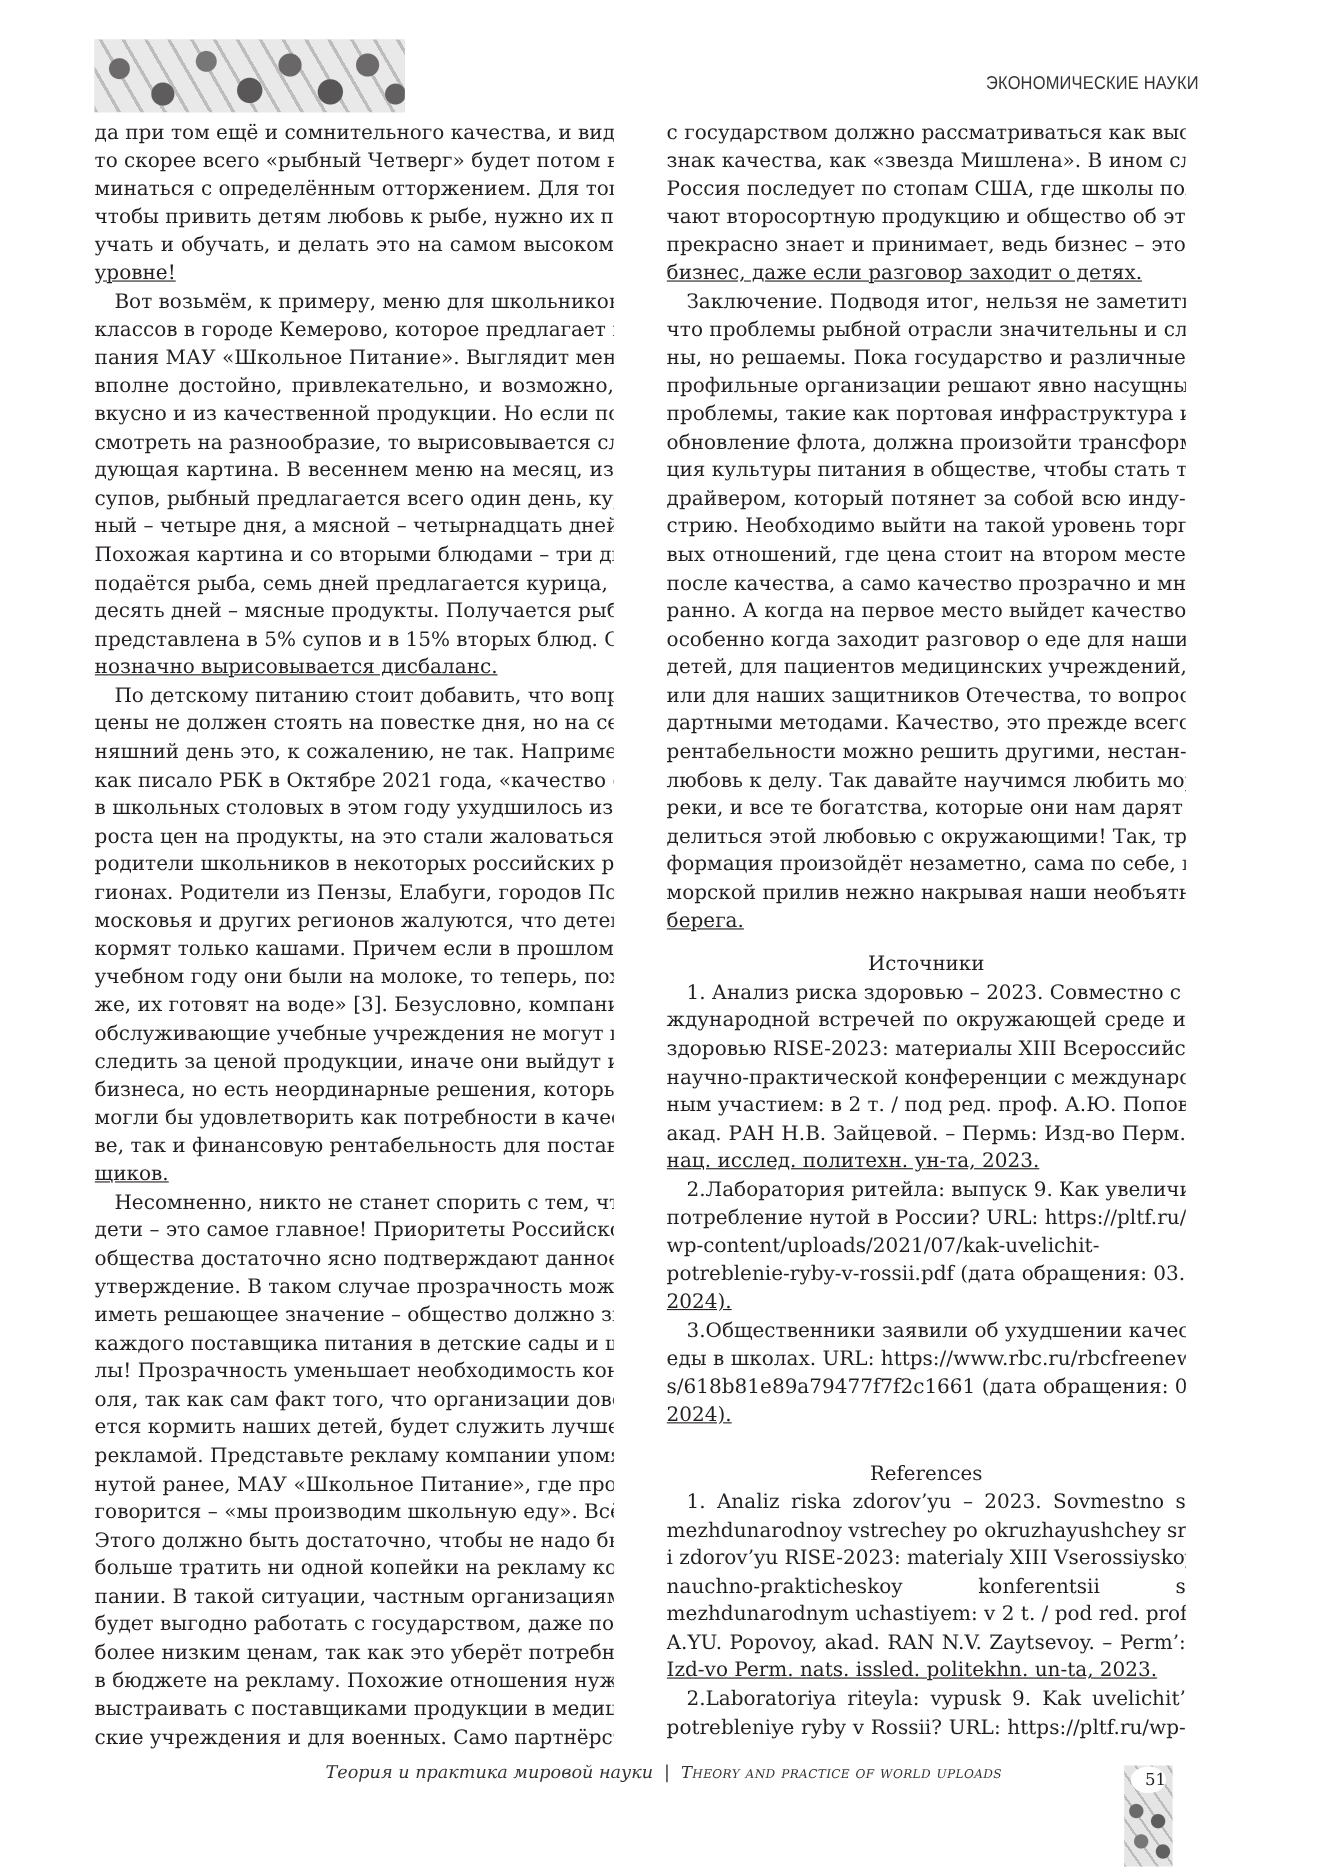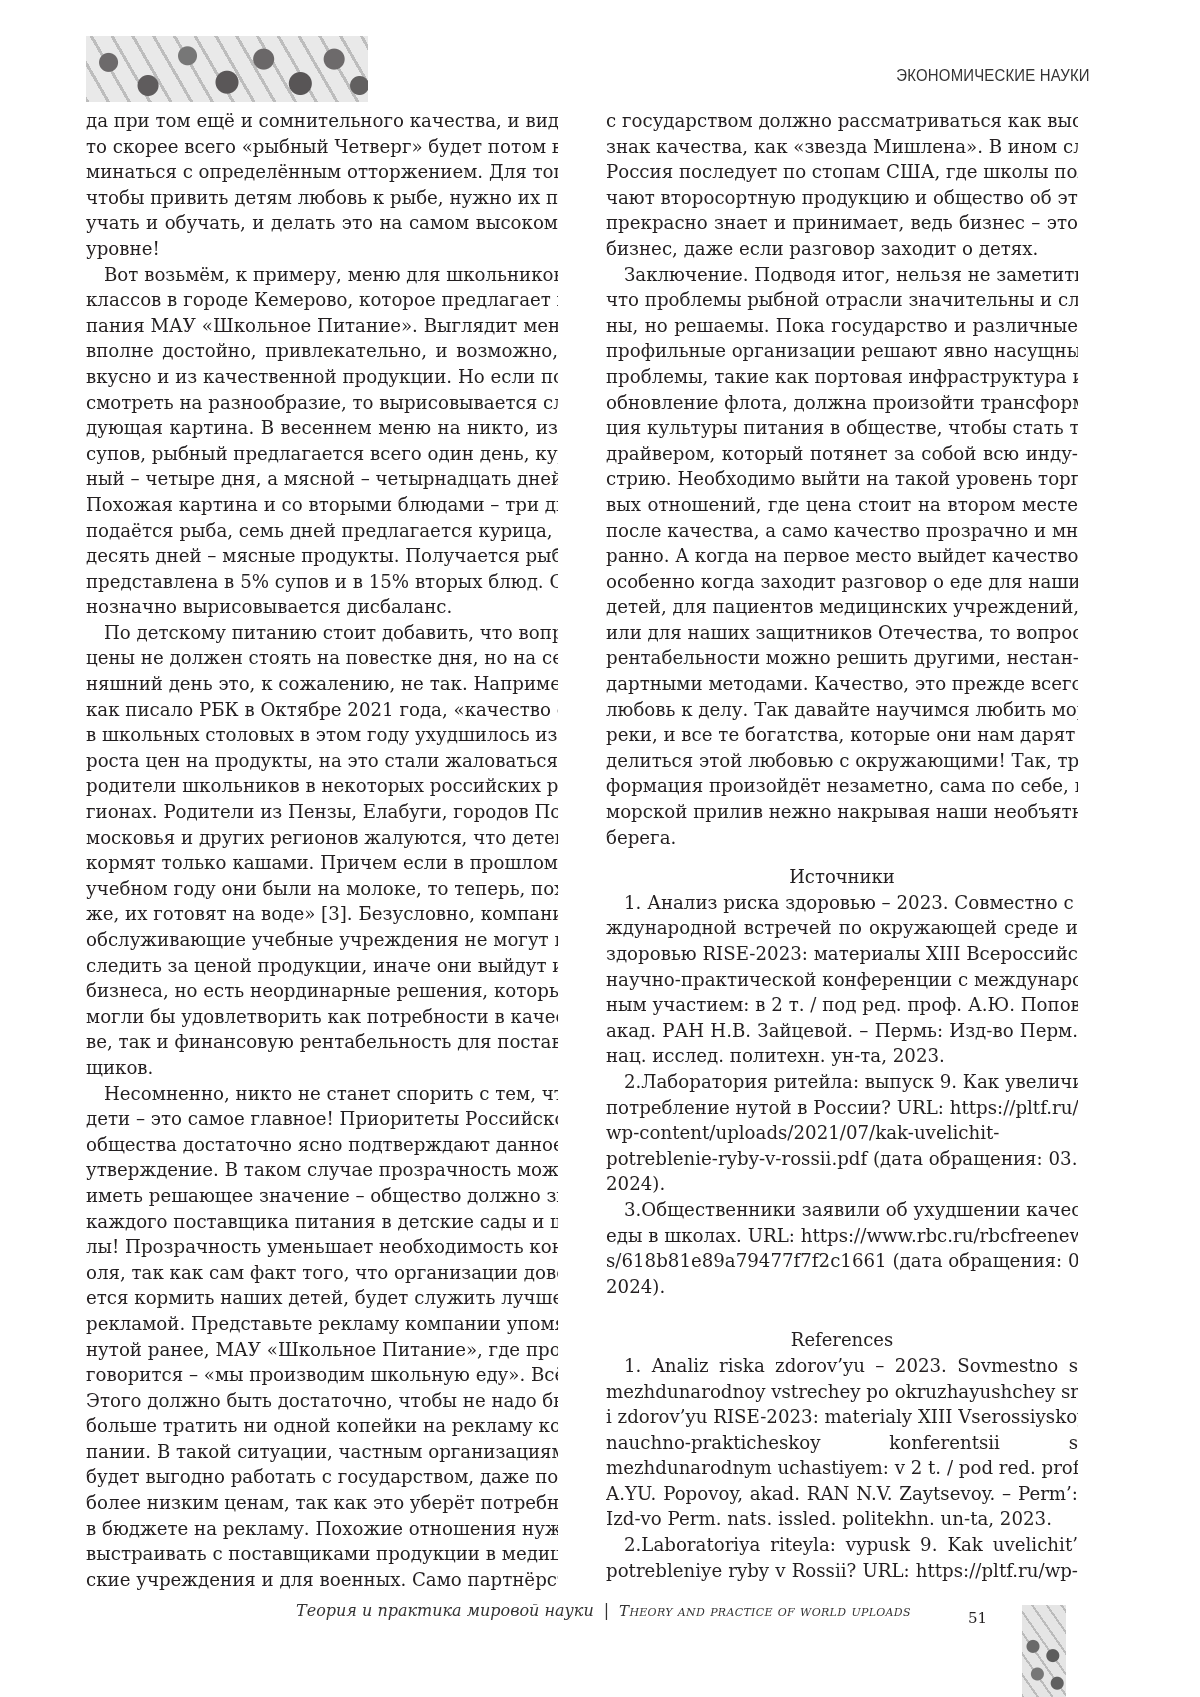--- a/index.html
+++ b/index.html
@@ -16,58 +16,58 @@
       radial-gradient(circle at 88% 35%, #6d6a6b 0 10px, transparent 11px),
       radial-gradient(circle at 97% 75%, #626060 0 9px, transparent 10px),
       repeating-linear-gradient(60deg, #bdbdbd 0 3px, #e9e9e9 3px 18px),
       #d8d8d8; }
   .section-title { position: absolute; right: 110px; top: 66px; font-family: "Liberation Sans", sans-serif;
     font-size: 17px; letter-spacing: 0.2px; color: #333; transform: scaleX(0.88); transform-origin: right; }
   .col { position: absolute; top: 108px; width: 472px; font-size: 18.2px; line-height: 25.6px; }
   .col.left { left: 86px; }
   .col.right { left: 606px; }
   .line { white-space: nowrap; text-align: justify; text-align-last: justify; display: block; height: 25.6px; overflow: hidden; }
-  .line.last { text-align-last: left; }
+  .line.last { text-align-last: left; text-decoration: underline; }
   .line.indent { padding-left: 18px; }
   .heading { text-align: center; font-weight: normal; font-size: 18px; height: 25.6px; line-height: 25.6px; display: block; }
   .gap { height: 14px; }
   .gap-lg { height: 28px; }
   .footer { position: absolute; top: 1601px; left: 296px; font-size: 16px; font-style: italic; color: #333; white-space: nowrap; }
   .footer .sep { font-style: normal; margin: 0 10px; }
   .footer .en { font-style: italic; font-variant: small-caps; font-size: 15px; letter-spacing: 0.3px; }
   .page-tile { position: absolute; left: 1022px; top: 1605px; width: 44px; height: 92px;
     background:
       radial-gradient(circle at 25% 45%, #6a6a6a 0 6px, transparent 7px),
       radial-gradient(circle at 70% 55%, #5d5d5d 0 6px, transparent 7px),
       radial-gradient(circle at 35% 75%, #777 0 6px, transparent 7px),
       radial-gradient(circle at 80% 85%, #606060 0 6px, transparent 7px),
       repeating-linear-gradient(55deg, #bbb 0 2px, #e5e5e5 2px 12px); }
-  .page-num { position: absolute; left: 968px; top: 1606px; width: 32px; height: 24px; border-radius: 50%;
-    background: #fff; text-align: left; line-height: 24px; font-size: 15px; font-family: "DejaVu Serif", serif; }
+  .page-num { position: absolute; left: 1028px; top: 1606px; width: 32px; height: 24px; border-radius: 50%;
+    background: #fff; text-align: right; line-height: 24px; font-size: 15px; font-family: "DejaVu Serif", serif; }
 </style>
 </head>
 <body>
 
 <div class="header-img"></div>
 <div class="section-title">ЭКОНОМИЧЕСКИЕ НАУКИ</div>
 
 <div class="col left" id="leftcol">
     <span class="line">да при том ещё и сомнительного качества, и вида,</span>
     <span class="line">то скорее всего «рыбный Четверг» будет потом вспо-</span>
     <span class="line">минаться с определённым отторжением. Для того,</span>
     <span class="line">чтобы привить детям любовь к рыбе, нужно их при-</span>
     <span class="line">учать и обучать, и делать это на самом высоком</span>
     <span class="line last">уровне!</span>
     <span class="line indent">Вот возьмём, к примеру, меню для школьников 1-4</span>
     <span class="line">классов в городе Кемерово, которое предлагает ком-</span>
     <span class="line">пания МАУ «Школьное Питание». Выглядит меню</span>
     <span class="line">вполне достойно, привлекательно, и возможно,</span>
     <span class="line">вкусно и из качественной продукции. Но если по-</span>
     <span class="line">смотреть на разнообразие, то вырисовывается сле-</span>
-    <span class="line">дующая картина. В весеннем меню на никто, из</span>
+    <span class="line">дующая картина. В весеннем меню на месяц, из</span>
     <span class="line">супов, рыбный предлагается всего один день, кури-</span>
     <span class="line">ный – четыре дня, а мясной – четырнадцать дней.</span>
     <span class="line">Похожая картина и со вторыми блюдами – три дня</span>
     <span class="line">подаётся рыба, семь дней предлагается курица, и</span>
     <span class="line">десять дней – мясные продукты. Получается рыба</span>
     <span class="line">представлена в 5% супов и в 15% вторых блюд. Од-</span>
     <span class="line last">нозначно вырисовывается дисбаланс.</span>
     <span class="line indent">По детскому питанию стоит добавить, что вопрос</span>
     <span class="line">цены не должен стоять на повестке дня, но на сегод-</span>
     <span class="line">няшний день это, к сожалению, не так. Например,</span>
@@ -122,22 +122,22 @@
     <span class="line">обновление флота, должна произойти трансформа-</span>
     <span class="line">ция культуры питания в обществе, чтобы стать тем</span>
     <span class="line">драйвером, который потянет за собой всю инду-</span>
     <span class="line">стрию. Необходимо выйти на такой уровень торго-</span>
     <span class="line">вых отношений, где цена стоит на втором месте</span>
     <span class="line">после качества, а само качество прозрачно и многог-</span>
     <span class="line">ранно. А когда на первое место выйдет качество,</span>
     <span class="line">особенно когда заходит разговор о еде для наших</span>
     <span class="line">детей, для пациентов медицинских учреждений,</span>
     <span class="line">или для наших защитников Отечества, то вопросы</span>
+    <span class="line">дартными методами. Качество, это прежде всего</span>
     <span class="line">рентабельности можно решить другими, нестан-</span>
-    <span class="line">дартными методами. Качество, это прежде всего</span>
     <span class="line">любовь к делу. Так давайте научимся любить море,</span>
     <span class="line">реки, и все те богатства, которые они нам дарят и</span>
     <span class="line">делиться этой любовью с окружающими! Так, транс-</span>
     <span class="line">формация произойдёт незаметно, сама по себе, как</span>
     <span class="line">морской прилив нежно накрывая наши необъятные</span>
     <span class="line last">берега.</span>
     <div class="gap"></div>
     <span class="heading">Источники</span>
     <span class="line indent">1. Анализ риска здоровью – 2023. Совместно с ме-</span>
     <span class="line">ждународной встречей по окружающей среде и</span>

